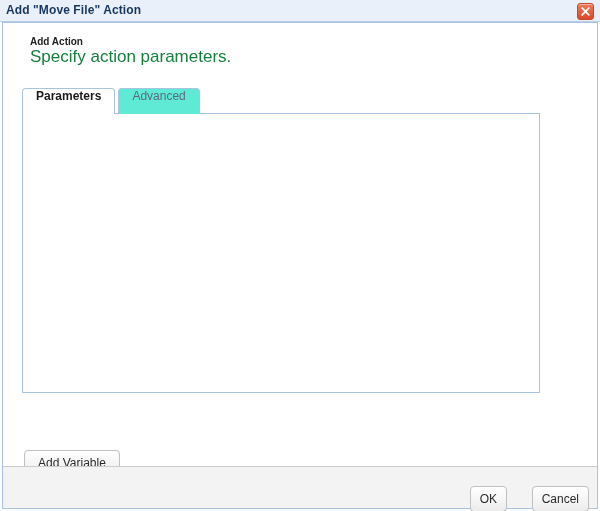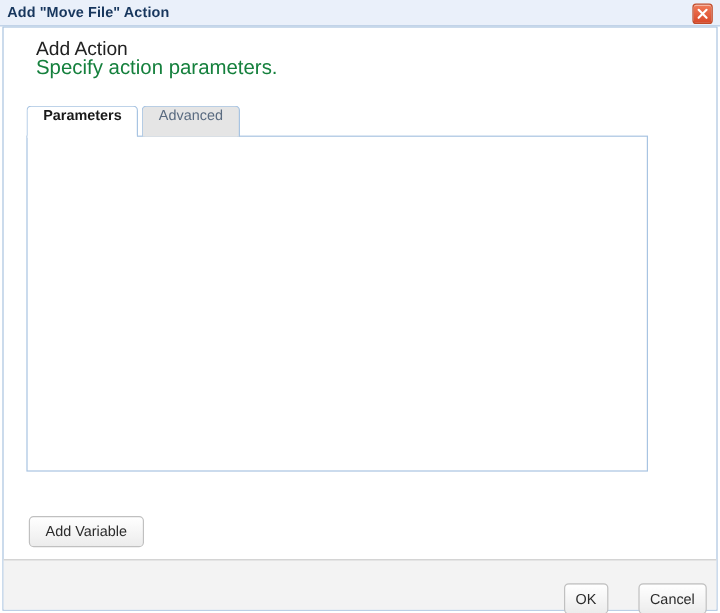--- a/index.html
+++ b/index.html
@@ -71,22 +71,22 @@
   }
   .close-btn svg { display:block; margin: 2px auto 0 auto; }
 
   
   .hdr {
     position: absolute;
     left: 30px;
     top: 35px;
   }
   .hdr-title {
-    font-size: 16px;
-    font-weight: normal;
+    font-size: 10px;
+    font-weight: bold;
     color: #222222;
     margin: 0 0 1px 0;
     line-height: 14px;
   }
   .hdr-sub {
     font-size: 17px;
     color: #15803d;
     line-height: 14px;
   }
 
@@ -119,21 +119,21 @@
     z-index: 2;
   }
   .tab.active:after {
     content: "";
     position: absolute;
     left: 0; right: 0; bottom: -1px;
     height: 2px;
     background: #ffffff;
   }
   .tab.inactive {
-    background: #e5e5e5;
+    background: #5eead4;
     color: #5a6b80;
     margin-left: 3px;
   }
 
   
   .panel {
     position: absolute;
     left: 22px;
     top: 113px;
     width: 518px;
@@ -234,21 +234,21 @@
     height: 26px;
     padding: 0 13px;
     font-family: "Liberation Sans", sans-serif;
     font-size: 12px;
     color: #2b2b2b;
     background: linear-gradient(#ffffff, #ececec);
     border: 1px solid #c0c0c0;
     border-radius: 4px;
     cursor: pointer;
   }
-  .add-var { position: absolute; left: 24px; top: 430px; text-align: right; }
+  .add-var { position: absolute; left: 24px; top: 450px; text-align: right; }
   .add-fn  { position: absolute; left: 134px; top: 429px; }
 
   
   .footer {
     position: absolute;
     left: 3px;
     top: 466px;
     width: 594px;
     height: 42px;
     box-sizing: border-box;

